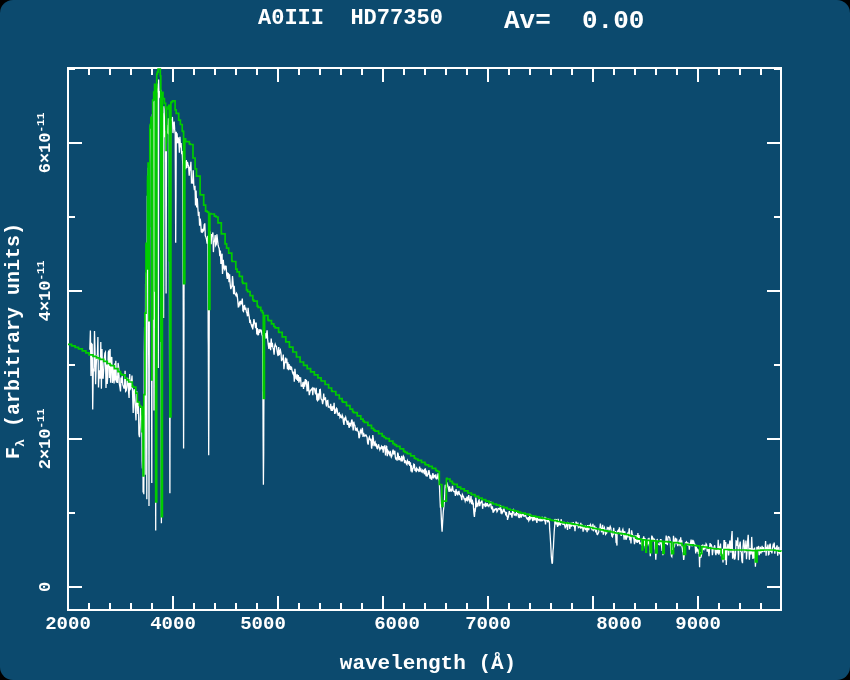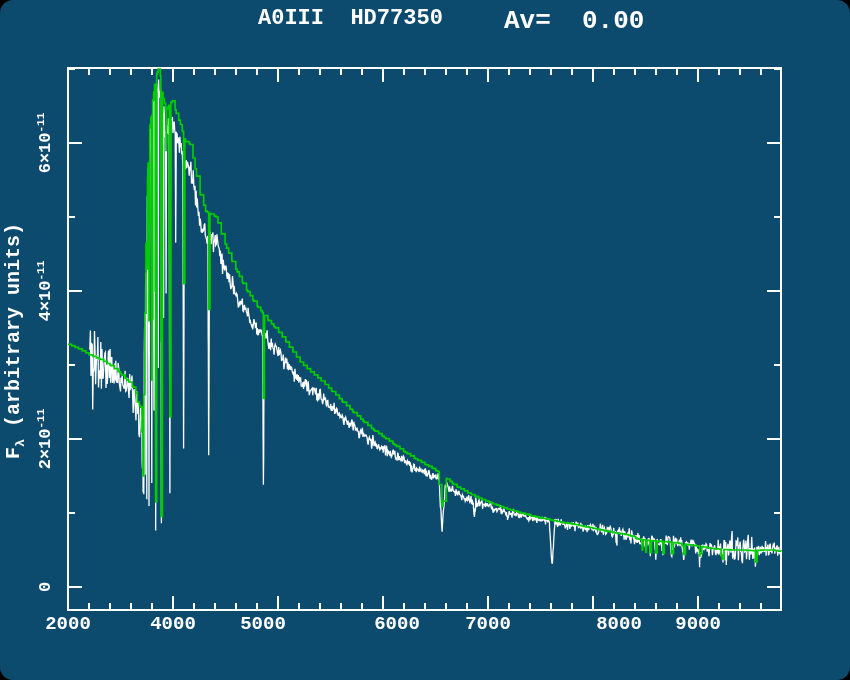--- a/index.html
+++ b/index.html
@@ -25,20 +25,21 @@
 
   <svg id="plot" width="850" height="680" viewBox="0 0 850 680" xmlns="http://www.w3.org/2000/svg">
       <rect x="68" y="68" width="713" height="542" fill="none" stroke="#ffffff" stroke-width="2"></rect>
       <path d="M68.0 610V596M68.0 68V82M89.0 610V603M89.0 68V75M110.0 610V603M110.0 68V75M131.0 610V603M131.0 68V75M152.0 610V603M152.0 68V75M173.0 610V596M173.0 68V82M194.0 610V603M194.0 68V75M215.0 610V603M215.0 68V75M236.0 610V603M236.0 68V75M257.0 610V603M257.0 68V75M278.0 610V596M278.0 68V82M299.0 610V603M299.0 68V75M320.0 610V603M320.0 68V75M341.0 610V603M341.0 68V75M362.0 610V603M362.0 68V75M383.0 610V596M383.0 68V82M404.0 610V603M404.0 68V75M425.0 610V603M425.0 68V75M446.0 610V603M446.0 68V75M467.0 610V603M467.0 68V75M488.0 610V596M488.0 68V82M509.0 610V603M509.0 68V75M530.0 610V603M530.0 68V75M551.0 610V603M551.0 68V75M572.0 610V603M572.0 68V75M593.0 610V596M593.0 68V82M614.0 610V603M614.0 68V75M635.0 610V603M635.0 68V75M656.0 610V603M656.0 68V75M677.0 610V603M677.0 68V75M698.0 610V596M698.0 68V82M719.0 610V603M719.0 68V75M740.0 610V603M740.0 68V75M761.0 610V603M761.0 68V75M68 587.0H82M781 587.0H767M68 513.0H75M781 513.0H774M68 439.0H82M781 439.0H767M68 365.0H75M781 365.0H774M68 291.0H82M781 291.0H767M68 217.0H75M781 217.0H774M68 143.0H82M781 143.0H767M68 69.0H75M781 69.0H774" stroke="#ffffff" stroke-width="2" fill="none"></path>
       <path d="M89.8 349.8L90.4 330.4L91.0 376.1L91.6 343.8L92.2 344.5L92.7 409.6L93.3 368.4L93.9 371.4L94.5 331.0L95.0 350.4L95.6 384.2L96.2 365.6L96.8 355.0L97.3 359.1L97.9 337.1L98.5 387.5L99.1 371.9L99.7 370.6L100.2 378.6L100.8 342.0L101.4 388.7L102.0 349.0L102.5 375.8L103.1 378.8L103.7 369.8L104.3 359.6L104.9 353.1L105.4 352.2L106.0 388.0L106.6 364.4L107.2 384.0L107.7 377.7L108.3 352.3L108.9 350.5L109.5 377.9L110.1 348.9L110.6 382.7L111.2 358.7L111.8 357.0L112.4 382.9L112.9 365.0L113.5 377.8L114.1 383.5L114.7 363.4L115.3 380.5L115.8 360.7L116.4 382.6L117.0 375.9L117.6 382.9L118.1 362.9L118.7 367.6L119.3 383.8L119.9 387.2L120.5 391.4L121.0 377.6L121.6 382.9L122.2 375.8L122.8 384.8L123.3 386.0L123.9 388.0L124.5 388.0L125.1 370.7L125.6 391.3L126.2 390.6L126.8 387.0L127.4 377.9L128.0 380.1L128.5 390.9L129.1 398.0L129.7 374.1L130.3 389.0L130.8 388.2L131.4 382.0L132.0 375.6L132.6 394.8L133.2 413.0L133.7 391.5L134.3 389.2L134.9 402.6L135.5 411.4L136.0 420.4L136.6 391.2L137.2 395.1L137.8 413.9L138.4 402.7L138.9 434.1L139.5 437.2L140.1 426.7L140.7 405.7L141.2 419.9L141.8 415.5L142.1 460.8L142.4 468.5L142.5 447.4L142.8 455.8L143.0 455.7L143.1 492.6L143.3 458.5L143.4 458.7L143.6 430.9L143.8 494.2L144.1 442.2L144.1 428.4L144.3 354.2L144.6 327.3L144.7 370.9L144.8 410.4L145.1 474.8L145.3 410.9L145.3 413.1L145.6 284.5L145.9 274.1L146.2 274.6L146.4 315.0L146.5 365.0L146.8 499.2L147.0 331.3L147.3 195.7L147.6 216.7L148.2 184.3L148.3 167.7L148.6 344.6L148.8 368.6L149.0 505.9L149.3 324.5L149.3 270.7L149.6 164.3L149.9 148.0L150.5 124.9L151.1 132.6L151.2 125.4L151.5 301.8L151.6 387.3L151.8 482.9L152.1 310.0L152.2 235.6L152.4 114.2L152.8 122.9L153.4 111.0L153.6 101.5L153.8 254.7L153.9 377.0L154.0 410.4L154.2 252.7L154.4 95.7L154.5 101.1L155.1 104.5L155.1 139.9L155.4 313.1L155.7 530.5L156.0 321.3L156.3 123.2L156.3 89.6L156.8 83.5L157.4 92.5L158.0 88.4L158.1 214.0L158.3 367.9L158.5 224.2L158.6 126.1L158.6 79.5L159.1 97.4L159.7 91.0L160.3 98.2L160.7 89.7L160.9 207.3L161.0 305.5L161.4 523.2L161.5 451.8L161.7 326.9L162.0 99.3L162.0 113.1L162.6 113.5L163.2 130.8L163.2 124.4L163.4 229.9L163.6 318.1L163.7 230.2L163.8 205.5L163.9 106.2L164.3 115.9L164.9 136.4L165.5 137.1L165.6 130.7L165.8 202.0L166.1 293.4L166.3 215.6L166.6 124.9L166.7 133.0L167.2 131.8L167.8 132.7L168.4 118.4L169.0 130.1L169.1 134.7L169.5 317.2L169.5 330.0L169.9 493.2L170.1 368.5L170.2 306.5L170.6 127.8L170.7 121.6L171.3 119.6L171.9 119.5L172.4 116.9L173.0 133.1L173.6 123.6L174.2 121.6L174.7 129.9L175.2 134.1L175.3 161.2L175.5 191.3L175.7 242.8L175.9 206.5L176.0 195.4L176.3 131.8L176.5 143.4L177.1 133.2L177.6 143.3L178.2 137.3L178.8 141.1L179.4 152.8L179.9 136.7L180.5 147.3L181.1 143.1L181.7 154.1L182.2 151.0L182.8 165.7L182.8 171.0L183.2 299.0L183.4 379.3L183.6 448.5L184.0 314.0L184.0 299.0L184.5 157.6L184.6 164.4L185.1 161.1L185.7 169.1L186.3 160.0L186.9 168.0L187.4 161.9L188.0 164.4L188.6 166.0L189.2 175.8L189.8 166.8L190.3 170.5L190.9 161.7L191.5 182.6L192.1 181.9L192.6 183.5L193.2 170.2L193.8 185.4L194.4 190.2L195.0 185.8L195.5 205.4L196.1 190.5L196.7 207.4L197.3 198.3L197.8 207.3L198.4 215.9L199.0 211.9L199.6 225.8L200.2 218.5L200.7 222.5L201.3 231.8L201.9 232.2L202.5 228.8L203.0 231.4L203.6 230.5L204.2 224.7L204.8 223.4L205.3 235.8L205.9 237.1L206.5 239.3L207.1 243.6L207.7 235.8L207.9 243.9L208.2 337.0L208.3 345.0L208.7 455.3L208.8 432.3L209.1 352.5L209.4 278.6L209.5 237.7L210.0 231.3L210.5 235.0L211.1 244.3L211.7 234.0L212.3 236.6L212.9 232.4L213.4 252.1L214.0 242.0L214.6 240.5L215.2 235.0L215.7 245.5L216.3 244.4L216.9 234.4L217.5 239.7L218.1 244.9L218.6 246.9L219.2 248.4L219.8 256.3L220.4 250.5L220.9 264.0L221.5 258.0L222.0 254.1L222.1 253.8L222.3 267.3L222.5 274.0L222.7 271.4L222.9 262.5L223.3 259.9L223.8 267.4L224.4 269.2L225.0 266.7L225.6 268.4L226.1 265.7L226.7 275.3L227.3 279.0L227.9 273.4L228.5 273.9L229.0 282.1L229.6 274.2L230.2 284.1L230.8 289.1L231.3 287.4L231.9 286.6L232.5 276.1L233.1 282.9L233.6 294.3L234.2 285.7L234.8 293.7L235.4 294.3L236.0 295.5L236.5 293.3L237.1 294.5L237.7 300.1L238.3 306.9L238.8 306.8L239.4 302.8L240.0 304.2L240.6 300.8L241.2 304.3L241.7 302.6L242.3 298.5L242.9 310.7L243.5 311.4L244.0 305.9L244.6 305.5L245.2 309.9L245.8 307.6L246.4 311.9L246.9 313.0L247.5 316.3L248.1 307.7L248.7 314.5L249.2 316.6L249.8 322.9L250.4 321.3L251.0 323.9L251.6 325.9L252.1 324.3L252.7 329.3L253.3 324.8L253.9 319.1L254.4 321.8L255.0 324.1L255.6 328.2L256.2 322.5L256.8 334.5L257.3 328.0L257.9 334.8L258.5 334.7L259.1 329.0L259.6 332.9L260.2 330.5L260.8 329.8L261.4 331.0L261.9 334.4L262.5 335.9L262.6 337.9L263.0 411.6L263.1 437.6L263.4 484.7L263.7 452.3L263.8 417.6L264.3 335.1L264.8 335.1L265.4 333.2L266.0 338.6L266.6 333.9L267.1 330.4L267.7 339.9L268.3 344.9L268.9 349.0L269.5 342.8L270.0 344.0L270.6 350.2L271.2 338.5L271.8 346.9L272.3 342.8L272.9 347.4L273.5 349.4L274.1 354.7L274.7 346.3L275.2 344.3L275.8 346.0L276.4 346.3L277.0 350.3L277.5 353.7L278.1 356.0L278.7 347.1L279.3 355.2L279.9 351.2L280.4 350.0L281.0 353.4L281.6 361.2L282.2 358.8L282.7 359.0L283.3 354.5L283.9 369.2L284.5 363.9L285.1 361.6L285.6 357.5L286.2 363.2L286.8 358.6L287.4 369.1L287.9 362.3L288.5 370.2L289.1 364.1L289.7 369.3L290.2 365.9L290.8 370.0L291.4 366.7L292.0 370.1L292.6 372.8L293.1 373.9L293.7 371.7L294.3 381.6L294.9 368.8L295.4 373.4L296.0 378.7L296.6 379.1L297.2 374.2L297.8 381.0L298.3 375.1L298.9 382.6L299.5 376.8L300.1 381.3L300.6 377.2L301.2 386.1L301.8 386.1L302.4 386.2L303.0 382.2L303.5 389.0L304.1 381.5L304.7 386.7L305.3 379.1L305.8 384.4L306.4 379.8L307.0 390.8L307.6 390.7L308.2 381.3L308.7 388.7L309.3 395.1L309.9 392.2L310.5 390.1L311.0 390.1L311.6 389.1L312.2 388.3L312.8 395.3L313.3 388.3L313.9 388.1L314.5 388.8L315.1 392.2L315.7 394.2L316.2 387.8L316.8 399.6L317.4 400.4L318.0 393.4L318.5 400.3L319.1 398.5L319.7 389.7L320.3 389.5L320.9 398.1L321.4 399.5L322.0 399.9L322.6 404.2L323.2 400.9L323.7 393.5L324.3 400.1L324.9 398.5L325.5 398.0L326.1 404.3L326.6 406.5L327.2 400.7L327.8 400.5L328.4 407.1L328.9 406.7L329.5 407.0L330.1 407.9L330.7 403.9L331.3 411.0L331.8 406.4L332.4 411.0L333.0 407.3L333.6 408.3L334.1 402.9L334.7 414.0L335.3 410.5L335.9 412.0L336.5 408.3L337.0 408.9L337.6 412.6L338.2 415.9L338.8 413.5L339.3 413.0L339.9 417.1L340.5 415.6L341.1 417.6L341.6 417.8L342.2 415.1L342.8 416.9L343.4 422.2L344.0 424.9L344.5 417.5L345.1 419.4L345.7 417.4L346.3 420.0L346.8 421.9L347.4 425.0L348.0 420.5L348.6 425.0L349.2 427.9L349.7 422.6L350.3 425.3L350.9 426.0L351.5 420.9L352.0 419.6L352.6 424.6L353.2 430.4L353.8 421.7L354.4 425.1L354.9 425.2L355.5 430.6L356.1 428.8L356.7 430.1L357.2 428.9L357.8 431.2L358.4 431.8L359.0 438.3L359.6 436.8L360.1 431.3L360.7 430.0L361.3 432.9L361.9 431.3L362.4 427.9L363.0 436.9L363.6 432.9L364.2 435.4L364.8 436.1L365.3 435.3L365.9 434.9L366.5 436.1L367.1 437.4L367.6 442.8L368.2 444.6L368.8 438.7L369.4 437.1L369.9 439.3L370.5 440.2L371.1 438.7L371.2 442.6L371.5 447.7L371.7 448.6L371.8 447.9L372.1 441.1L372.3 445.8L372.4 443.3L372.8 435.1L373.4 439.1L374.0 446.2L374.6 442.6L375.1 441.9L375.7 446.4L376.3 443.7L376.9 448.1L377.5 448.6L378.0 446.1L378.6 444.3L379.2 447.6L379.8 449.7L380.3 448.0L380.9 448.4L381.5 446.5L382.1 448.1L382.7 446.3L383.2 452.6L383.8 447.0L384.4 446.2L385.0 448.5L385.5 455.5L386.1 446.0L386.7 446.3L387.3 456.2L387.9 450.5L388.4 451.4L389.0 453.6L389.6 454.7L390.2 450.9L390.7 455.0L391.3 457.1L391.9 455.8L392.5 452.2L393.1 449.7L393.6 453.9L394.2 453.8L394.8 450.7L395.4 457.6L395.9 459.6L396.5 457.3L397.1 460.7L397.7 452.6L398.2 454.2L398.8 460.2L399.4 456.2L400.0 460.0L400.6 458.2L401.1 461.4L401.7 455.7L402.3 461.2L402.9 459.1L403.4 456.2L404.0 457.3L404.6 463.2L405.2 460.7L405.8 461.0L406.3 463.8L406.9 464.6L407.5 460.7L408.1 462.2L408.6 464.3L409.2 461.0L409.8 465.8L410.4 462.4L411.0 471.5L411.5 465.2L412.1 472.4L412.7 469.3L413.3 467.9L413.8 464.1L414.4 464.5L415.0 470.9L415.6 468.3L416.2 472.1L416.7 468.1L417.3 469.0L417.9 470.2L418.5 469.7L419.0 472.0L419.6 466.6L420.2 471.3L420.8 468.3L421.3 471.7L421.9 471.9L422.5 470.4L423.1 472.4L423.7 470.6L424.2 470.0L424.8 474.3L425.4 468.4L426.0 476.2L426.5 470.6L427.1 476.6L427.7 474.5L428.3 474.2L428.9 470.2L429.4 472.6L430.0 478.6L430.6 474.8L431.2 479.1L431.7 479.3L432.3 476.6L432.9 473.1L433.5 478.5L434.1 475.4L434.6 475.7L435.2 477.0L435.8 474.4L436.4 478.9L436.9 478.9L437.5 477.7L438.1 473.4L438.7 479.7L439.0 479.9L439.3 481.5L439.8 495.0L440.4 507.7L440.6 504.4L441.0 510.9L441.6 524.7L442.1 531.8L442.7 521.0L443.3 511.5L443.7 508.1L443.9 506.6L444.5 499.5L445.0 488.3L445.3 484.9L445.6 488.0L446.2 485.4L446.8 485.9L447.3 484.0L447.9 485.8L448.5 488.9L449.1 491.9L449.6 486.4L450.2 491.4L450.8 489.0L451.4 491.6L452.0 488.6L452.5 485.9L453.1 490.5L453.7 491.5L454.3 491.3L454.8 491.2L455.4 495.9L456.0 489.2L456.6 493.3L457.2 492.4L457.7 495.4L458.3 492.7L458.9 490.9L459.5 494.3L460.0 494.7L460.6 495.4L461.2 496.6L461.8 500.1L462.4 494.5L462.9 495.5L463.5 496.6L464.1 499.0L464.7 498.8L465.2 501.1L465.8 499.1L466.4 499.8L467.0 496.6L467.6 501.4L468.1 499.1L468.7 495.0L469.3 499.6L469.9 502.1L470.4 500.9L471.0 496.1L471.6 504.2L472.2 499.7L472.8 502.3L472.9 503.9L473.3 503.7L473.6 509.3L473.9 513.1L474.4 517.0L474.5 516.3L475.1 508.0L475.1 512.0L475.6 507.7L475.8 497.6L476.2 501.4L476.8 507.1L477.4 502.9L477.9 506.3L478.5 501.2L479.1 500.0L479.7 506.1L480.3 503.4L480.8 502.3L481.4 502.4L482.0 500.0L482.6 508.8L483.1 505.3L483.7 504.2L484.3 504.4L484.9 505.7L485.5 502.6L486.0 506.1L486.6 505.7L487.2 503.1L487.8 505.7L488.3 505.3L488.9 506.3L489.5 505.0L490.1 503.4L490.7 502.5L491.2 507.4L491.8 509.4L492.4 506.4L493.0 512.0L493.5 512.0L494.1 509.7L494.7 510.3L495.3 508.9L495.9 509.2L496.4 508.8L497.0 511.8L497.6 510.8L498.2 508.4L498.7 508.5L499.3 509.0L499.9 509.5L500.5 505.1L501.1 513.6L501.6 509.0L502.2 513.0L502.8 512.0L503.4 510.8L503.9 508.5L504.5 511.5L505.1 511.9L505.6 513.8L505.7 515.5L506.2 512.8L506.5 512.1L506.8 516.8L507.4 515.5L507.5 519.9L508.0 517.7L508.4 517.1L508.6 515.5L509.1 511.7L509.3 511.1L509.7 513.9L510.3 514.4L510.9 513.5L511.4 513.8L512.0 517.6L512.6 510.6L513.2 509.8L513.8 513.0L514.3 515.1L514.9 514.6L515.5 514.0L516.1 516.1L516.6 512.5L517.2 513.3L517.8 513.5L518.4 516.4L519.0 515.0L519.5 518.0L520.1 516.1L520.7 512.9L521.3 517.5L521.8 515.4L522.4 514.7L523.0 514.1L523.6 516.0L524.2 516.2L524.7 515.9L525.3 514.5L525.9 516.5L526.5 517.9L527.0 518.9L527.6 519.4L528.2 517.1L528.8 520.7L529.3 519.8L529.9 513.9L530.5 518.5L531.1 517.3L531.7 516.9L532.2 518.5L532.8 521.1L533.4 515.8L534.0 520.5L534.5 516.8L535.1 518.7L535.7 516.7L536.3 519.8L536.9 522.8L537.4 518.5L538.0 519.1L538.6 520.1L539.2 519.4L539.7 520.4L540.3 519.4L540.9 520.9L541.5 520.7L542.1 518.3L542.6 520.0L543.2 518.9L543.8 519.9L544.4 520.5L544.9 516.9L545.5 524.5L546.1 518.2L546.7 518.7L547.3 520.5L547.8 522.4L548.4 518.5L549.0 521.3L549.4 522.1L549.6 528.4L550.1 534.5L550.7 544.2L551.3 556.1L551.9 562.3L552.1 563.7L552.5 562.3L553.0 550.7L553.4 547.6L553.6 542.9L554.2 531.7L554.8 524.6L554.8 518.9L555.3 521.3L555.9 524.3L556.5 519.0L557.1 524.1L557.6 527.0L558.2 518.9L558.8 525.6L559.4 522.0L560.0 524.3L560.5 524.7L561.1 519.2L561.7 522.6L562.3 523.5L562.8 524.2L563.4 524.1L564.0 521.9L564.6 525.4L565.2 527.6L565.7 526.7L566.3 524.4L566.9 523.7L567.5 529.9L568.0 522.7L568.6 523.2L569.2 524.3L569.8 528.9L570.4 524.5L570.9 523.7L571.5 526.7L572.1 523.8L572.7 524.6L573.2 522.2L573.8 526.7L574.4 524.1L575.0 531.2L575.6 523.9L576.1 521.7L576.7 524.3L577.3 526.1L577.9 522.5L578.4 527.3L579.0 526.5L579.6 526.7L580.2 527.5L580.8 522.8L581.3 528.4L581.9 524.1L582.5 526.0L583.1 531.8L583.6 526.5L584.2 526.7L584.8 528.3L585.4 525.3L585.9 530.2L586.5 527.4L587.1 532.1L587.7 525.1L588.3 529.0L588.8 530.3L589.4 524.8L590.0 528.1L590.6 524.8L591.1 526.0L591.7 528.5L592.3 530.2L592.9 523.8L593.5 530.3L594.0 529.6L594.6 525.7L595.2 529.2L595.8 532.5L596.3 527.2L596.9 534.1L597.5 534.5L598.1 533.4L598.7 532.0L599.2 528.8L599.8 529.2L600.4 523.5L601.0 528.4L601.5 532.2L602.1 530.5L602.7 524.7L603.3 534.7L603.9 529.3L604.4 527.8L605.0 530.9L605.6 534.4L606.2 533.5L606.7 532.9L607.3 527.6L607.9 528.2L608.5 527.8L609.1 530.6L609.6 528.2L610.2 526.4L610.8 527.8L611.4 533.4L611.9 536.1L612.5 536.8L613.1 533.5L613.7 527.8L614.2 533.4L614.8 532.6L615.4 532.3L615.5 531.1L616.0 541.1L616.2 540.7L616.6 542.3L617.0 545.6L617.1 532.8L617.7 531.1L618.3 530.3L618.4 530.7L618.9 531.9L619.4 527.2L620.0 533.2L620.6 530.8L621.2 535.9L621.8 534.1L622.3 531.0L622.9 529.4L623.5 532.4L624.1 539.7L624.6 531.2L625.2 533.8L625.8 539.1L626.4 539.1L627.0 534.6L627.5 533.7L628.1 537.3L628.7 532.8L629.3 528.4L629.8 540.2L630.4 535.3L631.0 543.5L631.6 530.3L632.2 533.7L632.7 535.5L633.3 537.7L633.9 538.6L634.5 544.3L635.0 536.1L635.6 535.9L636.2 542.4L636.8 535.4L637.3 543.0L637.9 533.1L638.5 542.2L639.1 535.1L639.7 544.1L640.2 543.0L640.8 542.9L641.4 544.2L642.0 541.1L642.5 538.2L643.1 541.5L643.7 536.4L644.3 540.2L644.6 545.8L644.9 538.1L645.2 546.1L645.4 547.1L645.8 550.9L646.0 551.2L646.3 548.4L646.6 541.8L646.9 541.4L647.2 543.2L647.7 544.0L648.3 538.3L648.9 544.1L649.0 537.7L649.5 544.6L649.6 546.9L650.1 551.9L650.3 556.3L650.6 547.7L650.9 542.4L651.2 548.6L651.5 539.9L651.8 535.5L652.4 540.4L652.9 538.1L653.5 539.5L654.1 539.0L654.5 539.3L654.7 541.8L655.1 549.4L655.3 548.5L655.8 559.7L656.4 546.8L656.5 551.1L657.0 545.3L657.2 538.9L657.6 544.1L658.1 543.8L658.7 544.3L659.3 544.8L659.9 543.7L660.5 539.6L661.0 539.6L661.4 545.1L661.6 546.4L662.1 550.9L662.2 545.1L662.8 552.0L662.9 555.3L663.3 549.9L663.6 551.7L663.9 547.3L664.3 542.6L664.5 543.1L665.1 542.3L665.6 543.7L666.2 535.6L666.8 544.0L667.4 544.4L668.0 537.1L668.5 536.6L669.1 537.1L669.7 537.7L670.1 540.3L670.3 543.0L670.8 550.8L671.0 551.8L671.4 556.1L671.8 556.7L672.0 554.4L672.6 547.5L672.6 551.1L673.2 543.5L673.5 535.7L673.7 538.5L674.3 547.4L674.9 542.7L675.5 537.7L676.0 543.3L676.6 538.7L677.2 543.3L677.8 546.0L678.4 543.1L678.9 544.4L679.5 539.6L680.1 546.3L680.7 537.3L681.2 543.3L681.8 540.2L681.8 545.9L682.4 548.7L682.7 552.2L683.0 548.8L683.6 559.4L683.7 560.0L684.1 556.1L684.6 546.9L684.7 549.5L685.3 547.5L685.5 542.3L685.9 543.3L686.4 541.9L687.0 542.8L687.6 545.4L688.2 543.2L688.8 543.7L689.3 549.8L689.9 543.7L690.5 543.3L691.1 539.7L691.6 543.5L692.2 546.3L692.8 539.8L693.4 543.9L693.9 542.3L694.5 544.6L695.1 544.5L695.7 553.5L696.3 546.1L696.8 551.7L697.4 549.1L698.0 549.6L698.5 554.0L698.6 550.9L699.1 551.2L699.6 567.3L699.7 560.3L700.3 552.4L700.7 556.6L700.9 557.6L701.5 554.5L701.8 545.0L702.0 552.9L702.6 544.5L703.2 550.2L703.8 547.7L704.3 544.8L704.9 548.6L705.5 547.2L706.1 543.9L706.7 544.9L707.2 551.6L707.8 549.9L708.4 549.7L709.0 556.3L709.5 549.2L710.1 543.1L710.7 545.7L711.3 545.0L711.9 546.9L712.4 555.3L713.0 550.1L713.6 548.5L714.2 547.1L714.7 545.2L715.3 552.4L715.9 555.1L716.5 549.5L717.1 552.2L717.6 553.3L718.2 539.7L718.8 554.7L719.4 552.3L719.9 545.9L720.2 549.5L720.5 543.5L721.1 556.1L721.1 554.2L721.7 554.9L722.1 551.9L722.2 548.8L722.8 556.7L723.0 562.6L723.4 552.1L724.0 540.6L724.6 540.6L725.1 560.3L725.7 542.1L726.3 564.9L726.9 548.3L727.4 547.3L728.0 543.8L728.6 555.5L729.2 549.2L729.8 540.5L730.3 542.5L730.9 552.8L731.5 538.5L732.1 531.1L732.6 558.7L733.2 556.1L733.8 549.4L734.4 559.1L735.0 558.8L735.5 553.9L736.1 540.9L736.7 541.3L737.3 546.0L737.8 537.4L738.4 560.3L739.0 546.5L739.6 545.3L740.2 541.6L740.7 551.3L741.3 552.1L741.9 560.9L742.5 563.2L743.0 547.2L743.6 539.7L744.2 544.1L744.8 551.9L745.4 551.2L745.9 540.5L746.5 559.3L747.1 549.7L747.7 540.4L748.2 534.8L748.8 547.8L749.4 559.6L750.0 548.6L750.5 548.6L751.1 554.6L751.7 536.9L752.3 550.1L752.9 559.0L753.4 548.5L753.7 549.8L754.0 558.3L754.5 553.7L754.6 547.6L755.2 559.4L755.4 566.8L755.7 560.9L756.2 558.9L756.3 558.1L756.9 546.7L757.1 555.9L757.5 548.5L758.1 547.7L758.6 546.0L759.2 555.2L759.8 552.0L760.4 546.7L760.9 553.5L761.5 550.8L762.1 545.9L762.7 552.2L763.3 547.0L763.8 550.4L764.4 551.4L765.0 550.5L765.6 541.1L766.1 555.7L766.7 546.7L767.3 550.9L767.9 544.5L768.5 554.6L769.0 554.1L769.6 545.3L770.2 543.6L770.8 551.9L771.3 549.6L771.9 553.5L772.5 548.0L773.1 545.2L773.6 546.2L774.2 542.6L774.8 553.6L775.4 547.6L776.0 550.1L776.5 547.5L777.1 545.4L777.7 555.7L778.3 550.3L778.8 546.8L779.4 552.8L780.0 553.8L780.6 550.8" stroke="#ffffff" stroke-width="1.3" fill="none"></path>
       <path d="M68.0 344.3L71.6 344.3L71.6 345.8L75.1 345.8L75.1 347.3L78.5 347.3L78.5 348.7L78.7 348.7L78.7 348.8L82.3 348.8L82.3 350.9L85.9 350.9L85.9 352.9L89.0 352.9L89.0 354.6L89.4 354.6L89.4 354.8L93.0 354.8L93.0 356.3L96.6 356.3L96.6 357.8L99.5 357.8L99.5 359.1L100.1 359.1L100.1 359.4L103.7 359.4L103.7 361.4L107.3 361.4L107.3 363.5L110.0 363.5L110.0 365.0L110.8 365.0L110.8 365.7L114.4 365.7L114.4 368.7L118.0 368.7L118.0 371.7L120.5 371.7L120.5 373.9L121.6 373.9L121.6 374.9L125.1 374.9L125.1 378.2L126.8 378.2L126.8 379.8L128.7 379.8L128.7 382.0L132.3 382.0L132.3 386.2L133.1 386.2L133.1 387.2L135.8 387.2L135.8 393.1L137.3 393.1L137.3 402.0L139.4 402.0L139.4 405.5L140.5 405.5L140.5 407.2L142.1 407.2L142.1 431.6L143.0 431.6L143.0 476.0L143.8 476.0L143.8 394.6L144.9 394.6L144.9 313.2L146.0 313.2L146.0 245.4L146.1 245.4L146.1 243.4L146.5 243.4L146.5 255.2L146.8 255.2L146.8 268.8L147.5 268.8L147.5 180.8L147.6 180.8L147.6 176.3L148.1 176.3L148.1 163.2L149.0 163.2L149.0 320.6L149.4 320.6L149.4 226.3L149.8 226.3L149.8 127.8L150.1 127.8L150.1 124.6L150.9 124.6L150.9 117.4L151.8 117.4L151.8 379.8L152.0 379.8L152.0 319.0L152.7 319.0L152.7 100.0L153.7 100.0L153.7 92.2L154.6 92.2L154.6 84.4L155.2 84.4L155.2 291.0L155.7 291.0L155.7 501.9L156.7 501.9L156.7 74.2L157.3 74.2L157.3 72.2L158.1 72.2L158.1 69.0L160.3 69.0L160.3 75.9L160.8 75.9L160.8 297.1L160.9 297.1L160.9 341.2L161.4 341.2L161.4 516.7L162.4 516.7L162.4 92.4L163.0 92.4L163.0 98.6L164.4 98.6L164.4 103.4L165.6 103.4L165.6 107.5L166.1 107.5L166.1 150.4L166.2 150.4L166.2 142.3L166.6 142.3L166.6 109.0L168.0 109.0L168.0 106.8L168.8 106.8L168.8 105.4L169.3 105.4L169.3 260.7L169.9 260.7L169.9 416.8L170.9 416.8L170.9 102.7L171.5 102.7L171.5 101.9L172.5 101.9L172.5 100.8L175.1 100.8L175.1 109.8L176.2 109.8L176.2 113.4L178.7 113.4L178.7 120.1L180.4 120.1L180.4 124.5L182.2 124.5L182.2 130.6L182.5 130.6L182.5 131.3L183.6 131.3L183.6 283.6L184.8 283.6L184.8 138.8L185.6 138.8L185.6 141.5L185.8 141.5L185.8 141.7L189.4 141.7L189.4 143.9L190.3 143.9L190.3 144.5L193.0 144.5L193.0 158.0L195.1 158.0L195.1 168.9L196.5 168.9L196.5 176.2L200.1 176.2L200.1 193.8L200.3 193.8L200.3 194.8L203.7 194.8L203.7 205.2L205.6 205.2L205.6 211.1L207.2 211.1L207.2 212.0L207.6 212.0L207.6 212.2L208.7 212.2L208.7 309.5L209.9 309.5L209.9 213.5L210.8 213.5L210.8 214.0L214.4 214.0L214.4 216.1L216.1 216.1L216.1 217.0L218.0 217.0L218.0 222.9L221.3 222.9L221.3 233.3L221.5 233.3L221.5 233.9L225.1 233.9L225.1 243.9L226.6 243.9L226.6 248.1L228.7 248.1L228.7 253.1L231.8 253.1L231.8 260.7L232.2 260.7L232.2 261.5L235.8 261.5L235.8 269.1L237.1 269.1L237.1 271.8L239.4 271.8L239.4 276.3L242.3 276.3L242.3 282.1L242.9 282.1L242.9 283.3L246.5 283.3L246.5 289.8L247.6 289.8L247.6 291.7L250.1 291.7L250.1 295.6L252.8 295.6L252.8 299.9L253.7 299.9L253.7 301.1L257.2 301.1L257.2 306.1L258.1 306.1L258.1 307.3L260.8 307.3L260.8 310.7L262.3 310.7L262.3 312.6L263.3 312.6L263.3 390.6L263.4 390.6L263.4 398.3L264.4 398.3L264.4 330.4L264.6 330.4L264.6 315.5L267.9 315.5L267.9 319.8L268.6 319.8L268.6 320.6L271.5 320.6L271.5 323.9L273.8 323.9L273.8 326.5L275.1 326.5L275.1 327.9L278.6 327.9L278.6 332.0L279.1 332.0L279.1 332.4L282.2 332.4L282.2 336.9L285.8 336.9L285.8 341.9L289.4 341.9L289.4 346.9L289.6 346.9L289.6 347.2L292.9 347.2L292.9 352.0L296.5 352.0L296.5 357.0L300.1 357.0L300.1 362.0L303.6 362.0L303.6 365.3L307.2 365.3L307.2 368.6L310.6 368.6L310.6 371.7L310.8 371.7L310.8 371.8L314.3 371.8L314.3 374.9L317.9 374.9L317.9 377.9L321.1 377.9L321.1 380.5L321.5 380.5L321.5 381.0L325.1 381.0L325.1 384.5L328.6 384.5L328.6 388.0L331.6 388.0L331.6 390.9L332.2 390.9L332.2 391.5L335.8 391.5L335.8 395.0L339.3 395.0L339.3 398.6L342.1 398.6L342.1 401.3L342.9 401.3L342.9 402.1L346.5 402.1L346.5 405.6L350.0 405.6L350.0 409.1L352.6 409.1L352.6 411.6L353.6 411.6L353.6 412.6L357.2 412.6L357.2 415.9L360.8 415.9L360.8 419.1L363.1 419.1L363.1 421.2L364.3 421.2L364.3 422.3L367.9 422.3L367.9 425.3L371.5 425.3L371.5 428.3L373.6 428.3L373.6 430.1L375.0 430.1L375.0 431.2L378.6 431.2L378.6 433.7L382.2 433.7L382.2 436.2L384.1 436.2L384.1 437.5L385.8 437.5L385.8 438.7L389.3 438.7L389.3 441.2L392.9 441.2L392.9 443.7L394.6 443.7L394.6 444.9L396.5 444.9L396.5 446.3L400.0 446.3L400.0 448.8L403.6 448.8L403.6 451.3L405.1 451.3L405.1 452.3L407.2 452.3L407.2 453.7L410.7 453.7L410.7 455.9L414.3 455.9L414.3 458.2L415.6 458.2L415.6 459.0L417.9 459.0L417.9 460.3L421.5 460.3L421.5 462.3L425.0 462.3L425.0 464.3L426.1 464.3L426.1 464.9L428.6 464.9L428.6 466.3L432.2 466.3L432.2 468.3L435.7 468.3L435.7 470.3L436.6 470.3L436.6 470.8L437.7 470.8L437.7 471.5L439.3 471.5L439.3 484.5L441.8 484.5L441.8 504.0L442.1 504.0L442.1 506.3L442.9 506.3L442.9 501.1L446.4 501.1L446.4 479.0L446.6 479.0L446.6 478.4L447.1 478.4L447.1 479.0L450.0 479.0L450.0 481.4L452.3 481.4L452.3 483.4L453.6 483.4L453.6 484.3L457.2 484.3L457.2 486.8L457.6 486.8L457.6 487.1L460.7 487.1L460.7 488.9L464.3 488.9L464.3 490.9L467.9 490.9L467.9 492.9L468.1 492.9L468.1 493.0L471.4 493.0L471.4 494.7L475.0 494.7L475.0 496.4L478.6 496.4L478.6 498.2L482.1 498.2L482.1 499.7L485.7 499.7L485.7 501.2L489.1 501.2L489.1 502.6L489.3 502.6L489.3 502.7L492.9 502.7L492.9 504.0L496.4 504.0L496.4 505.2L499.6 505.2L499.6 506.3L500.0 506.3L500.0 506.5L503.6 506.5L503.6 507.7L507.1 507.7L507.1 509.0L510.1 509.0L510.1 510.0L510.7 510.0L510.7 510.2L514.3 510.2L514.3 511.2L517.9 511.2L517.9 512.2L520.6 512.2L520.6 513.0L521.4 513.0L521.4 513.2L525.0 513.2L525.0 514.2L528.6 514.2L528.6 515.2L531.1 515.2L531.1 516.0L532.1 516.0L532.1 516.2L535.7 516.2L535.7 516.9L539.3 516.9L539.3 517.7L541.6 517.7L541.6 518.2L542.8 518.2L542.8 518.4L546.4 518.4L546.4 519.2L550.0 519.2L550.0 520.0L552.1 520.0L552.1 520.4L553.6 520.4L553.6 520.7L557.1 520.7L557.1 521.5L560.7 521.5L560.7 522.2L562.6 522.2L562.6 522.6L564.3 522.6L564.3 522.9L567.8 522.9L567.8 523.4L571.4 523.4L571.4 523.9L573.1 523.9L573.1 524.1L575.0 524.1L575.0 524.5L578.5 524.5L578.5 525.3L582.1 525.3L582.1 526.0L583.6 526.0L583.6 526.3L585.7 526.3L585.7 526.8L589.3 526.8L589.3 527.5L592.8 527.5L592.8 528.3L594.1 528.3L594.1 528.5L596.4 528.5L596.4 529.0L600.0 529.0L600.0 529.8L603.5 529.8L603.5 530.5L604.6 530.5L604.6 530.8L607.1 530.8L607.1 531.3L610.7 531.3L610.7 532.0L614.2 532.0L614.2 532.8L615.1 532.8L615.1 533.0L617.8 533.0L617.8 533.4L621.4 533.4L621.4 533.9L625.0 533.9L625.0 534.4L625.6 534.4L625.6 534.5L628.5 534.5L628.5 535.3L630.8 535.3L630.8 535.9L632.1 535.9L632.1 536.5L635.7 536.5L635.7 538.2L637.1 538.2L637.1 538.9L639.2 538.9L639.2 539.2L640.9 539.2L640.9 539.4L642.1 539.4L642.1 550.0L642.8 550.0L642.8 543.4L643.2 543.4L643.2 539.8L644.6 539.8L644.6 540.0L645.8 540.0L645.8 552.2L646.4 552.2L646.4 545.7L646.9 545.7L646.9 540.3L647.6 540.3L647.6 540.4L649.0 540.4L649.0 540.5L650.0 540.5L650.0 549.6L650.3 549.6L650.3 552.6L651.5 552.6L651.5 540.7L653.5 540.7L653.5 540.8L654.5 540.8L654.5 540.9L655.8 540.9L655.8 553.0L657.1 553.0L657.1 542.0L657.2 542.0L657.2 541.1L658.1 541.1L658.1 541.1L660.7 541.1L660.7 541.3L661.4 541.3L661.4 541.3L662.9 541.3L662.9 553.3L664.2 553.3L664.2 542.4L664.3 542.4L664.3 541.6L667.8 541.6L667.8 541.8L668.6 541.8L668.6 541.9L670.1 541.9L670.1 542.1L671.4 542.1L671.4 550.8L671.8 550.8L671.8 553.7L673.5 553.7L673.5 542.5L674.9 542.5L674.9 542.7L678.5 542.7L678.5 543.3L679.1 543.3L679.1 543.3L681.8 543.3L681.8 543.7L682.1 543.7L682.1 545.5L683.7 545.5L683.7 554.4L685.5 554.4L685.5 544.2L685.7 544.2L685.7 544.3L689.2 544.3L689.2 544.8L689.6 544.8L689.6 544.8L692.8 544.8L692.8 545.3L696.4 545.3L696.4 545.8L697.4 545.8L697.4 545.9L699.6 545.9L699.6 555.9L699.9 555.9L699.9 554.5L700.1 554.5L700.1 553.6L701.8 553.6L701.8 546.7L703.5 546.7L703.5 547.0L707.1 547.0L707.1 547.8L710.6 547.8L710.6 548.5L714.2 548.5L714.2 548.8L717.8 548.8L717.8 549.0L720.2 549.0L720.2 549.2L721.1 549.2L721.1 554.1L721.4 554.1L721.4 555.1L722.1 555.1L722.1 558.9L724.0 558.9L724.0 549.5L724.9 549.5L724.9 549.5L728.5 549.5L728.5 549.8L731.6 549.8L731.6 550.0L732.1 550.0L732.1 550.0L735.6 550.0L735.6 550.0L739.2 550.0L739.2 550.0L742.1 550.0L742.1 550.0L742.8 550.0L742.8 550.0L746.3 550.0L746.3 550.3L749.9 550.3L749.9 550.5L752.6 550.5L752.6 550.7L753.5 550.7L753.5 550.7L753.7 550.7L753.7 550.7L755.4 550.7L755.4 561.8L757.1 561.8L757.1 550.4L760.6 550.4L760.6 550.2L763.1 550.2L763.1 550.0L764.2 550.0L764.2 550.0L767.8 550.0L767.8 550.0L771.3 550.0L771.3 550.0L771.5 550.0L771.5 550.0L774.9 550.0L774.9 550.5L778.5 550.5L778.5 551.1L781.0 551.1L781.0 551.5" stroke="#00cc00" stroke-width="1.7" fill="none"></path>
     </svg>
 
   <div class="ylab"><span>F</span><span class="sub">λ</span><span> (arbitrary units)</span></div>
 
+  <div class="xlab">wavelength (Å)</div>
 
   <div id="ticklabels">
       <div class="xtick" style="left: 68px;">2000</div>
       <div class="xtick" style="left: 173.007px; font-family: Liberation Mono, monospace;">4000</div>
       <div class="xtick" style="left: 263px; text-align: right;">5000</div>
       <div class="xtick" style="left: 397px;">6000</div>
       <div class="xtick" style="left: 488.029px;">7000</div>
       <div class="xtick" style="left: 619px;">8000</div>
       <div class="xtick" style="left: 698.044px; text-align: right;">9000</div>
       <div class="ytick" style="left: 45px; top: 587px;"><span class="yt-base">0</span><span class="yt-exp"></span></div>

